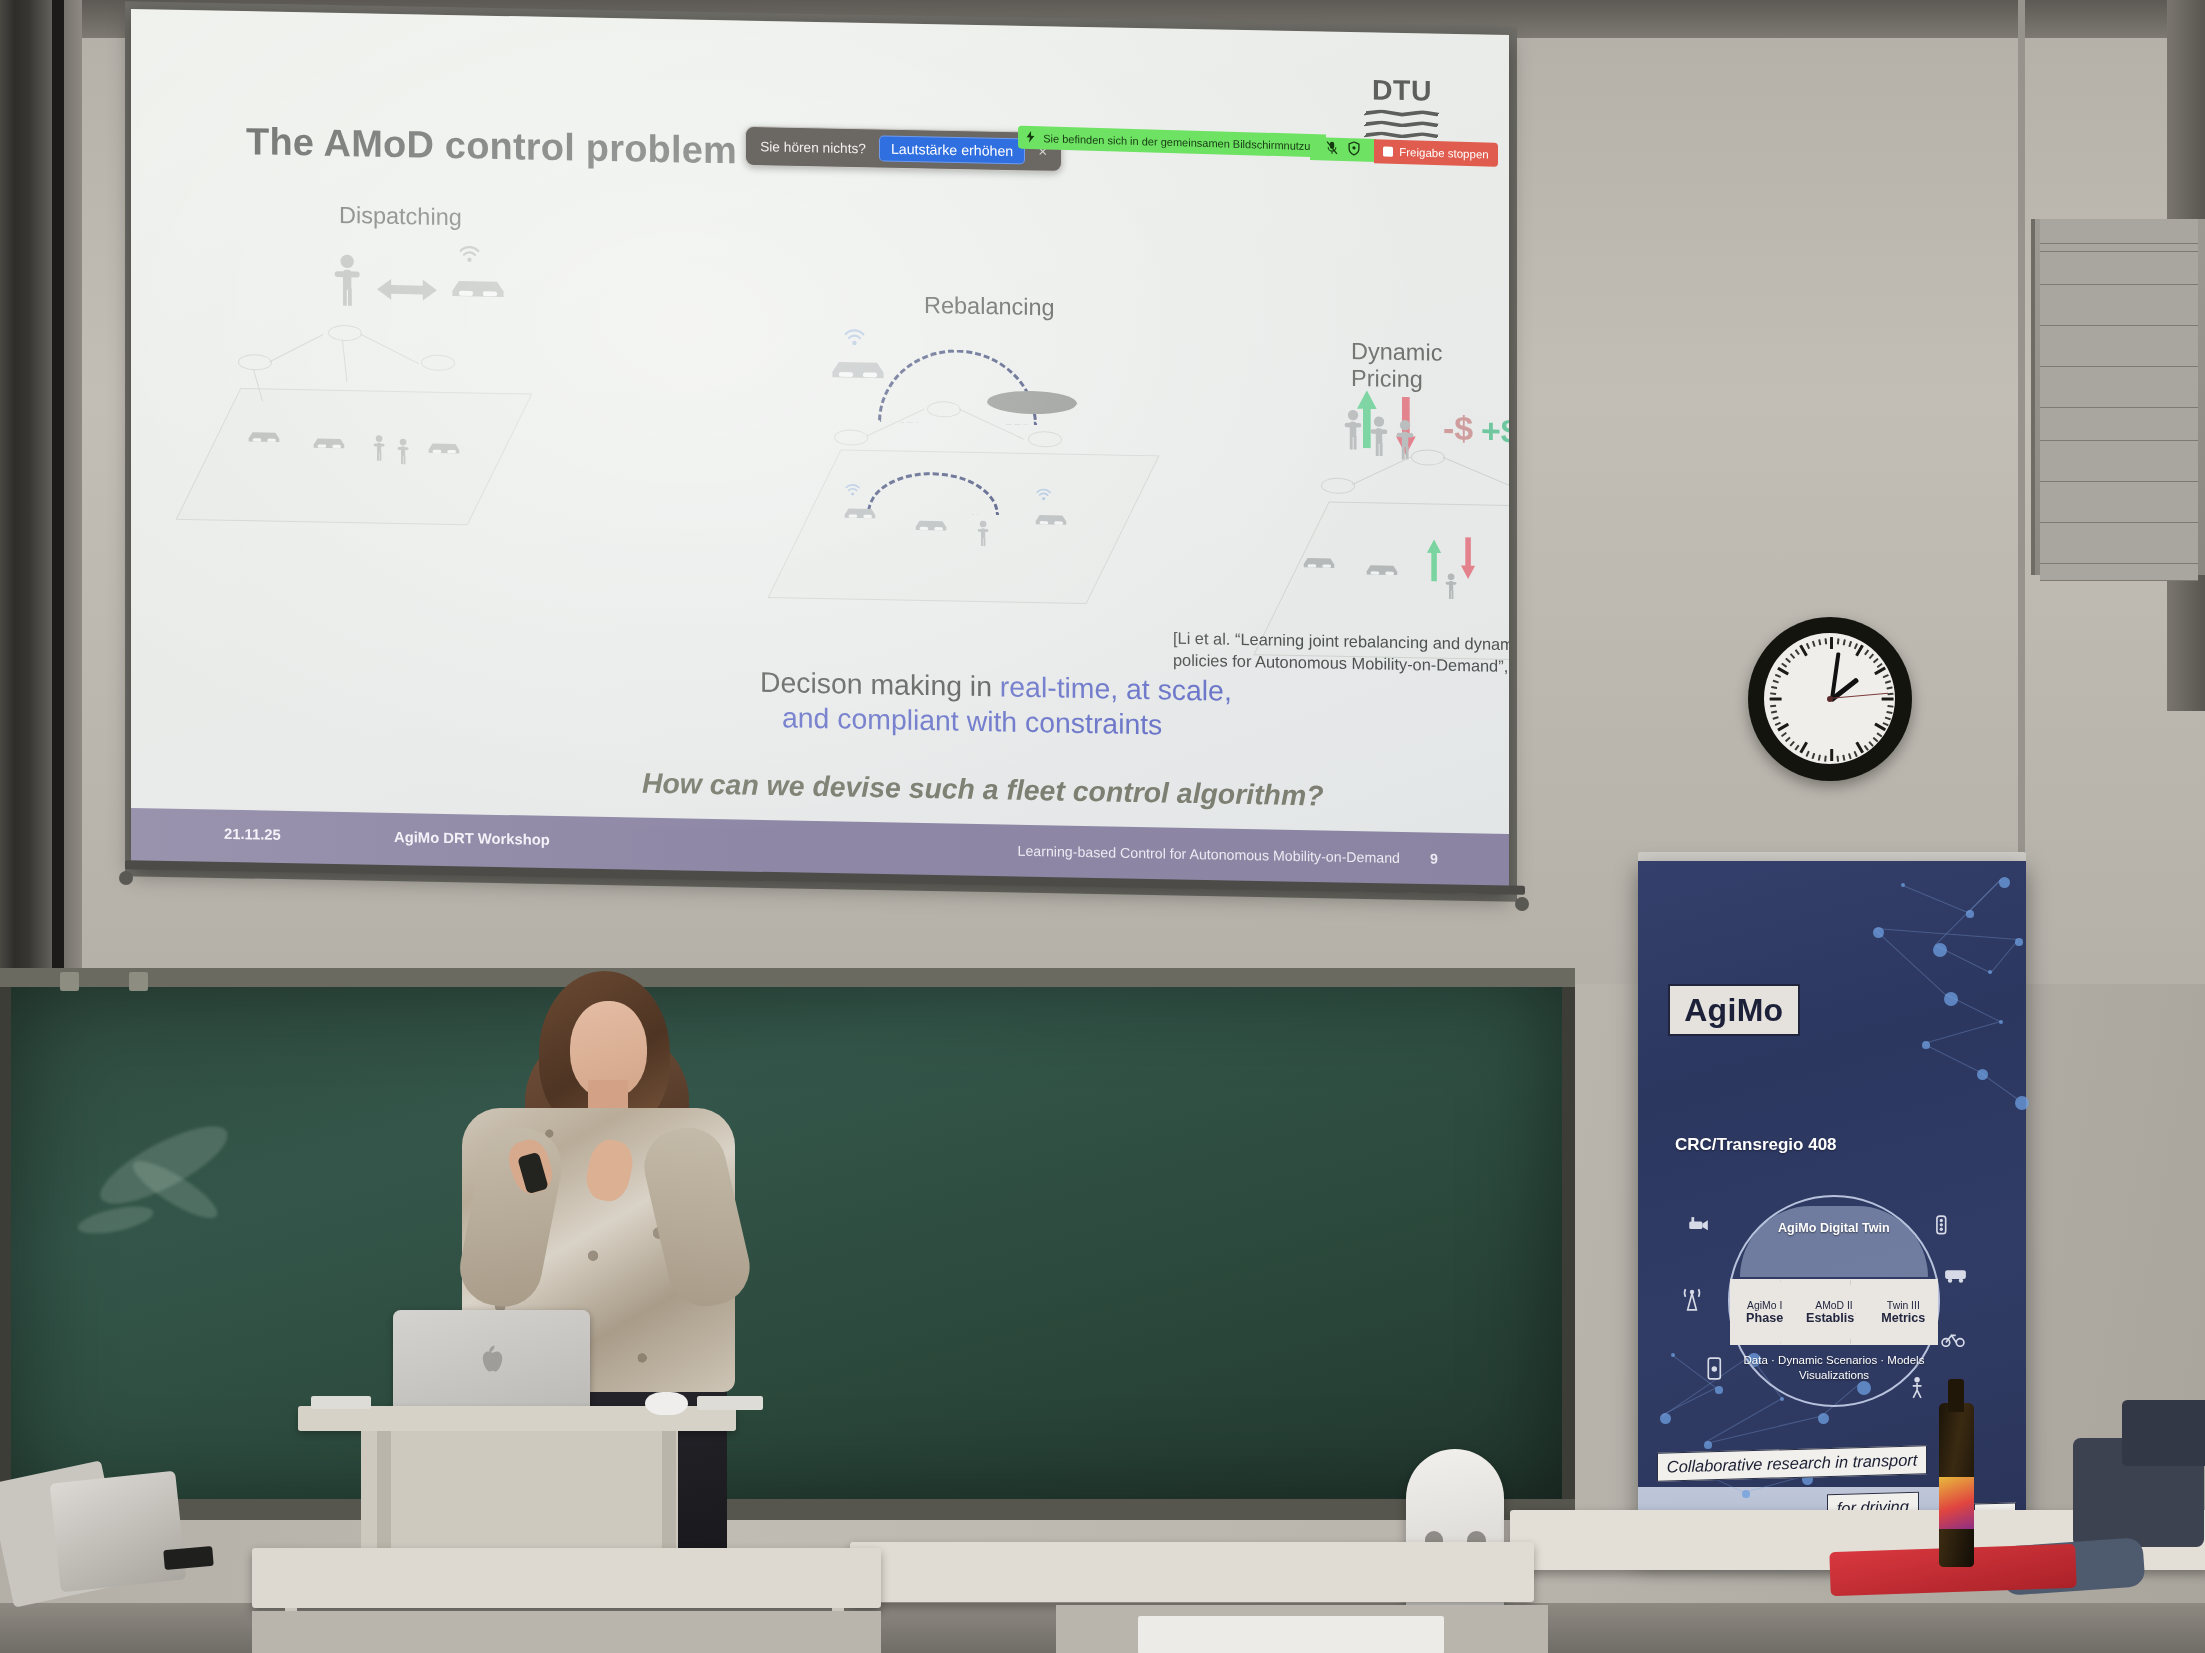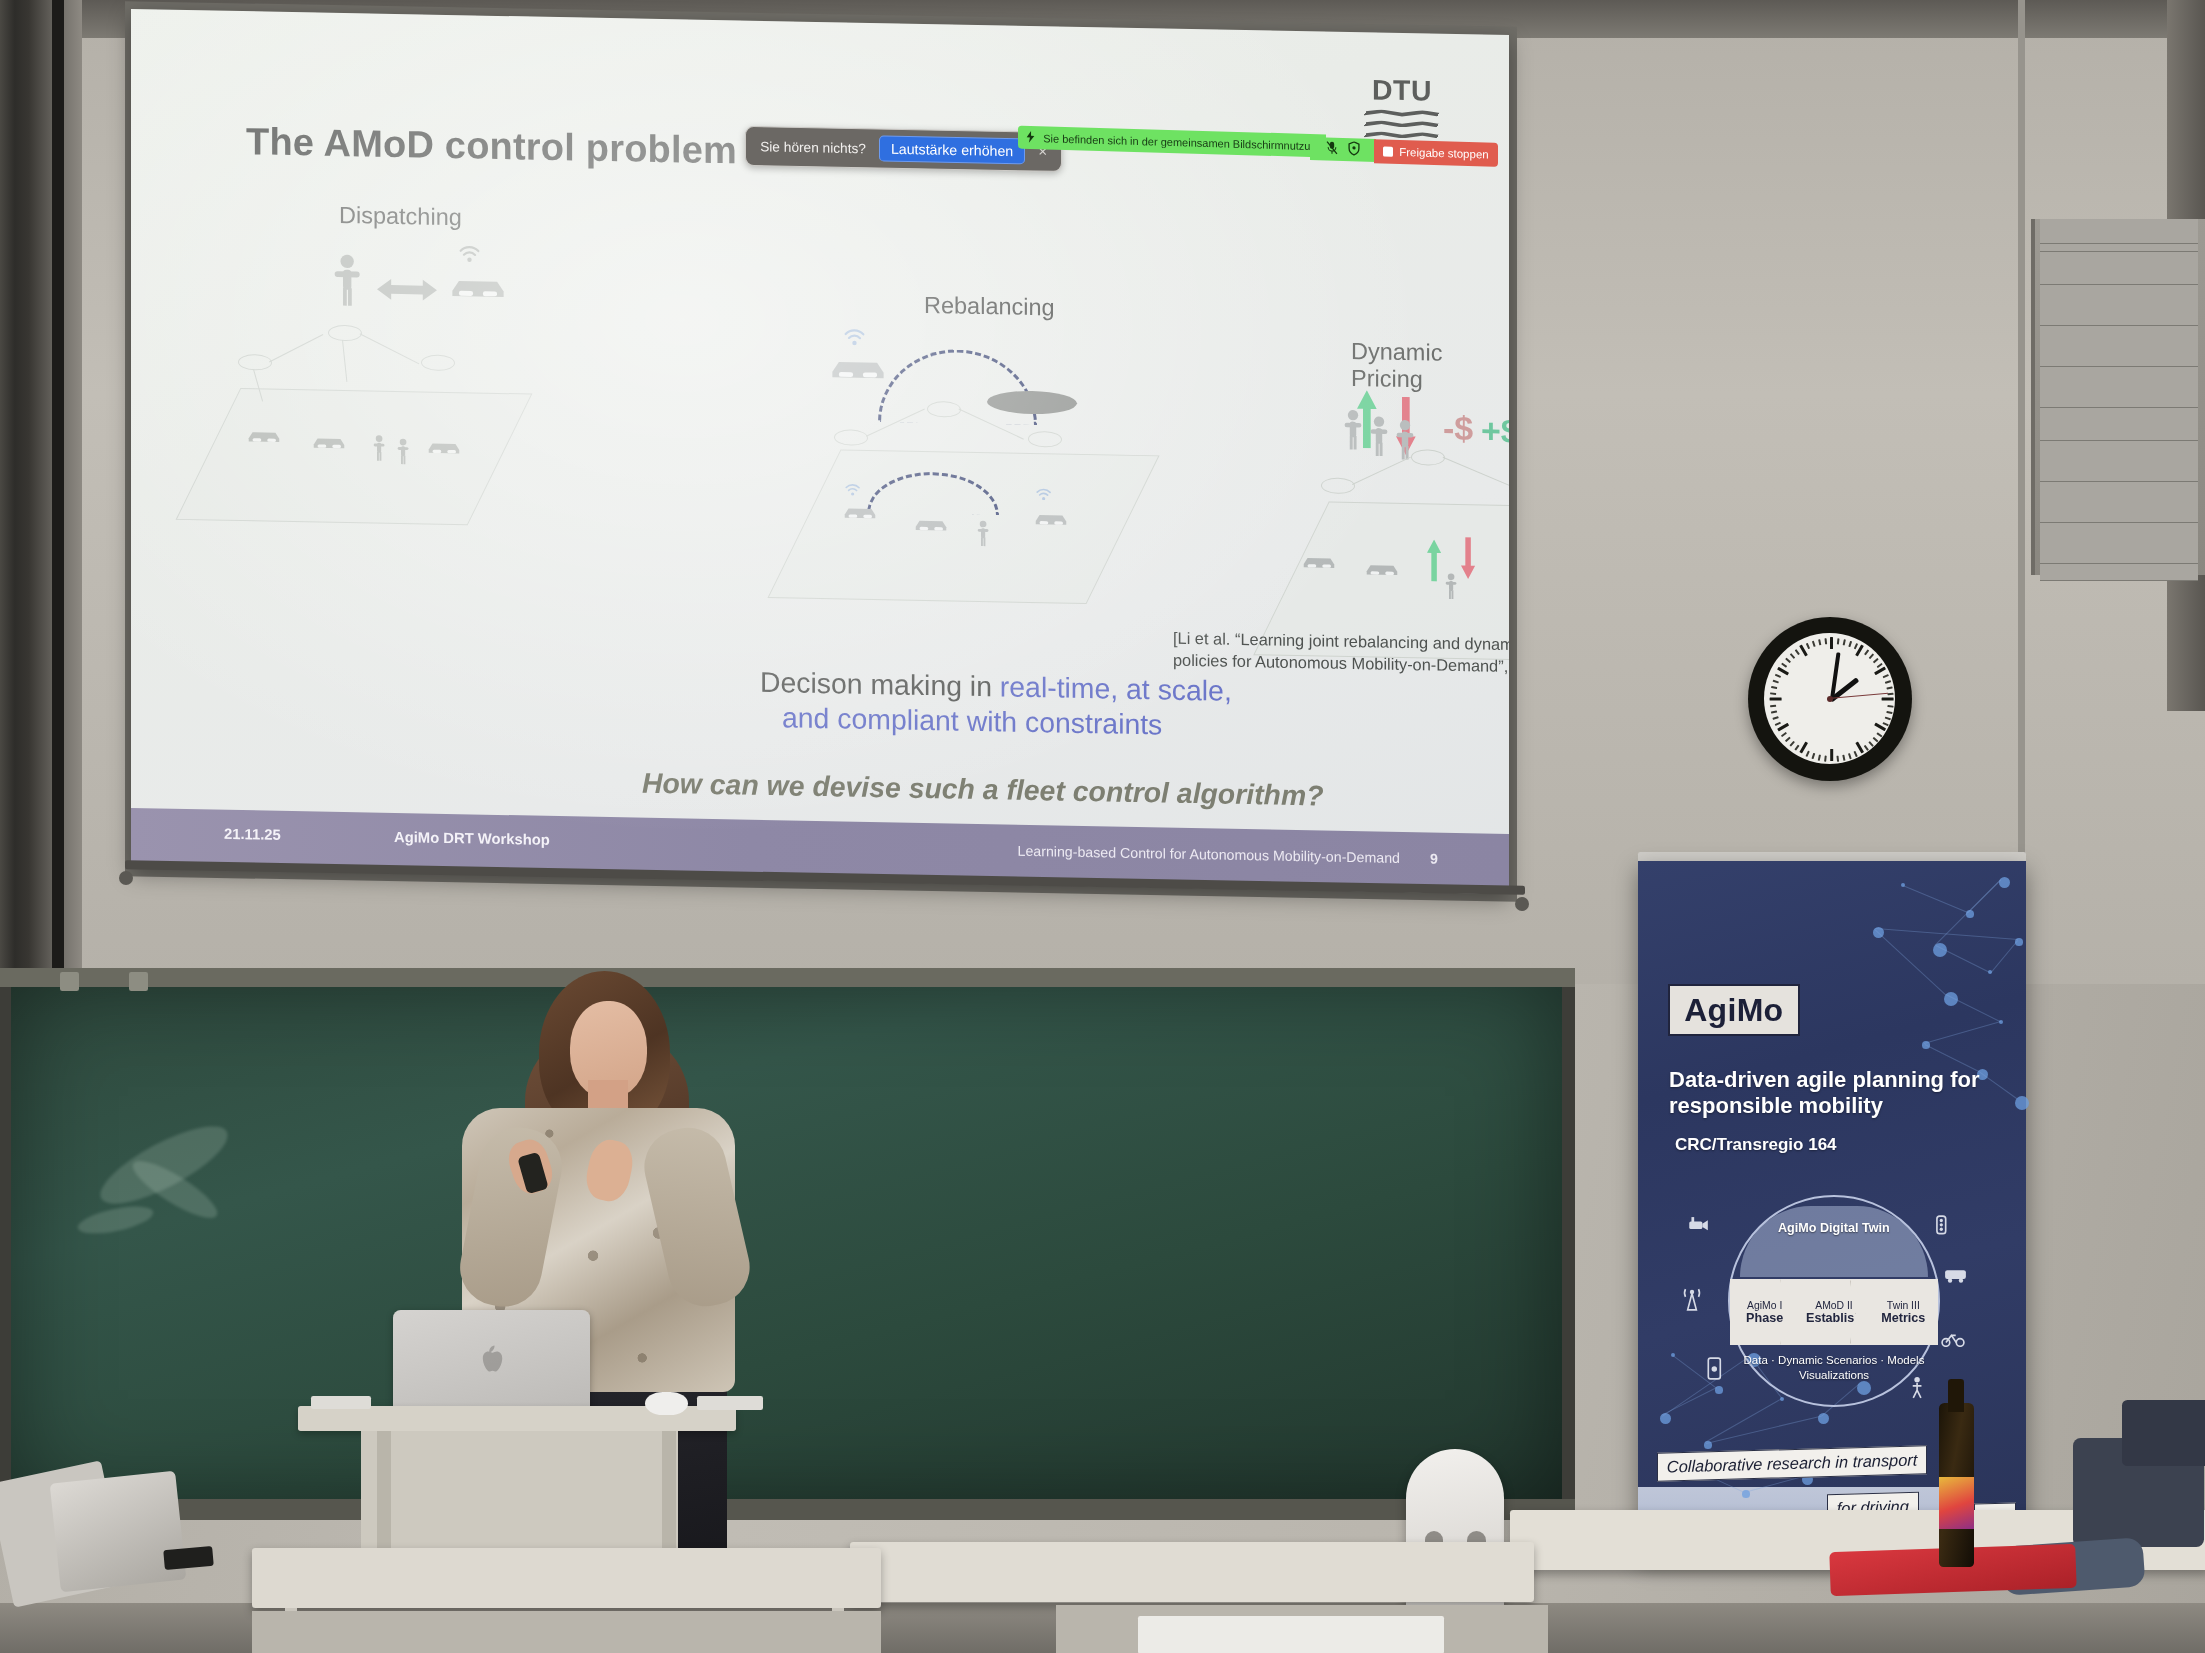--- a/index.html
+++ b/index.html
@@ -708,22 +708,21 @@
       <div class="net-line" style="left: 68px; top: 582px; width: 118px; transform: rotate(-13.3925deg);"></div>
       <div class="net-line" style="left: 183px; top: 555px; width: 50px; transform: rotate(-40.6013deg);"></div>
       <div class="net-line" style="left: 35px; top: 598px; width: 78px; transform: rotate(24.7751deg);"></div>
       <div class="net-line" style="left: 106px; top: 631px; width: 62px; transform: rotate(-15.2551deg);"></div>
       <div class="net-line" style="left: 166px; top: 615px; width: 74px; transform: rotate(-17.1027deg);"></div>
     </div>
 
   <div class="agimo-logo">
     <span>AgiMo</span>
   </div>
-  <div class="banner-h">Data-driven agile planning for responsible mobility</div>
-  <div class="banner-sub">CRC/Transregio 164</div>
+  <div class="banner-sub">CRC/Transregio 408</div>
 
   <div class="wheel">
     <div class="wheel-top">
       <span>AgiMo
 Digital Twin</span>
     </div>
     <div class="wheel-band">
       <div class="phase">
         <div class="p1">AgiMo I</div>
         <div class="p2">Phase</div>

